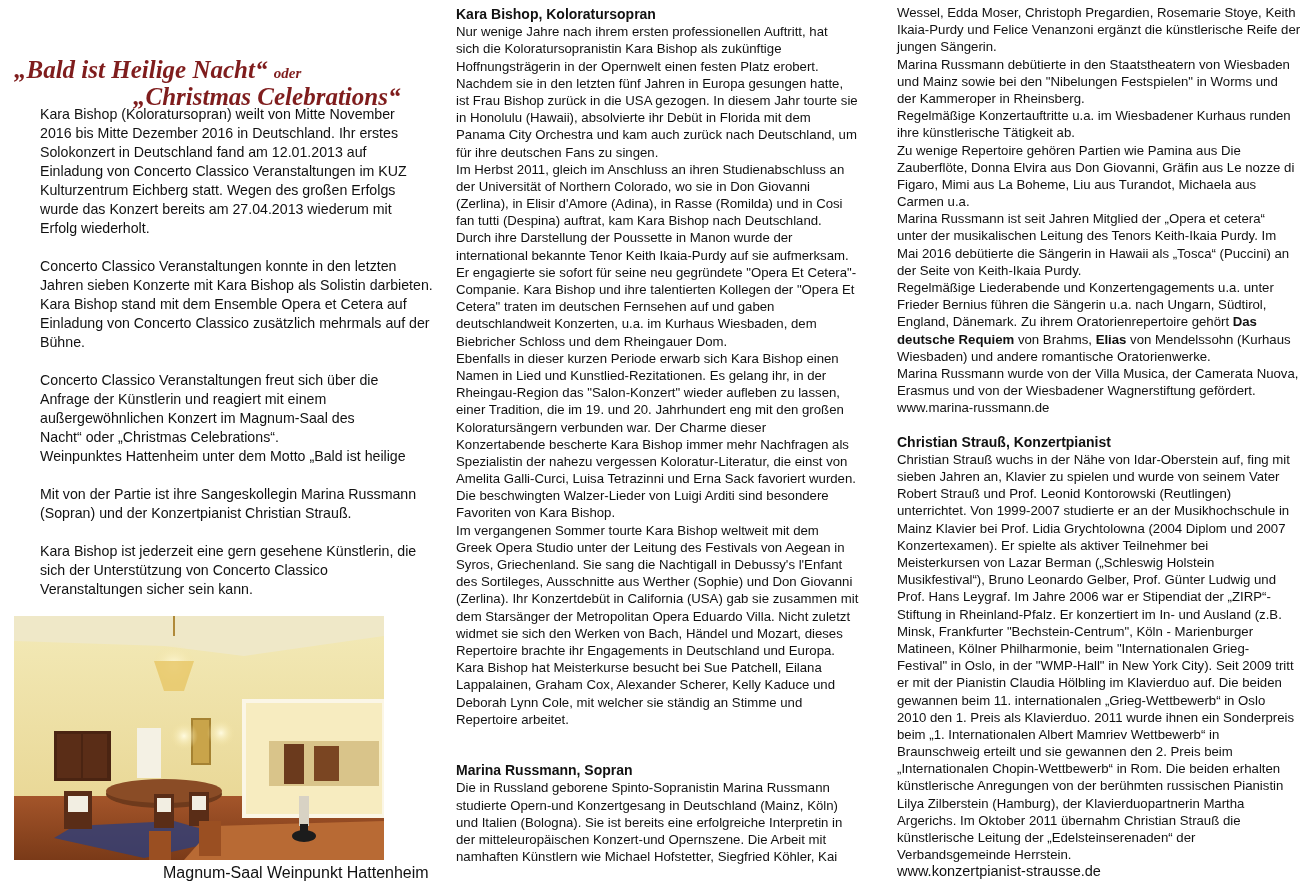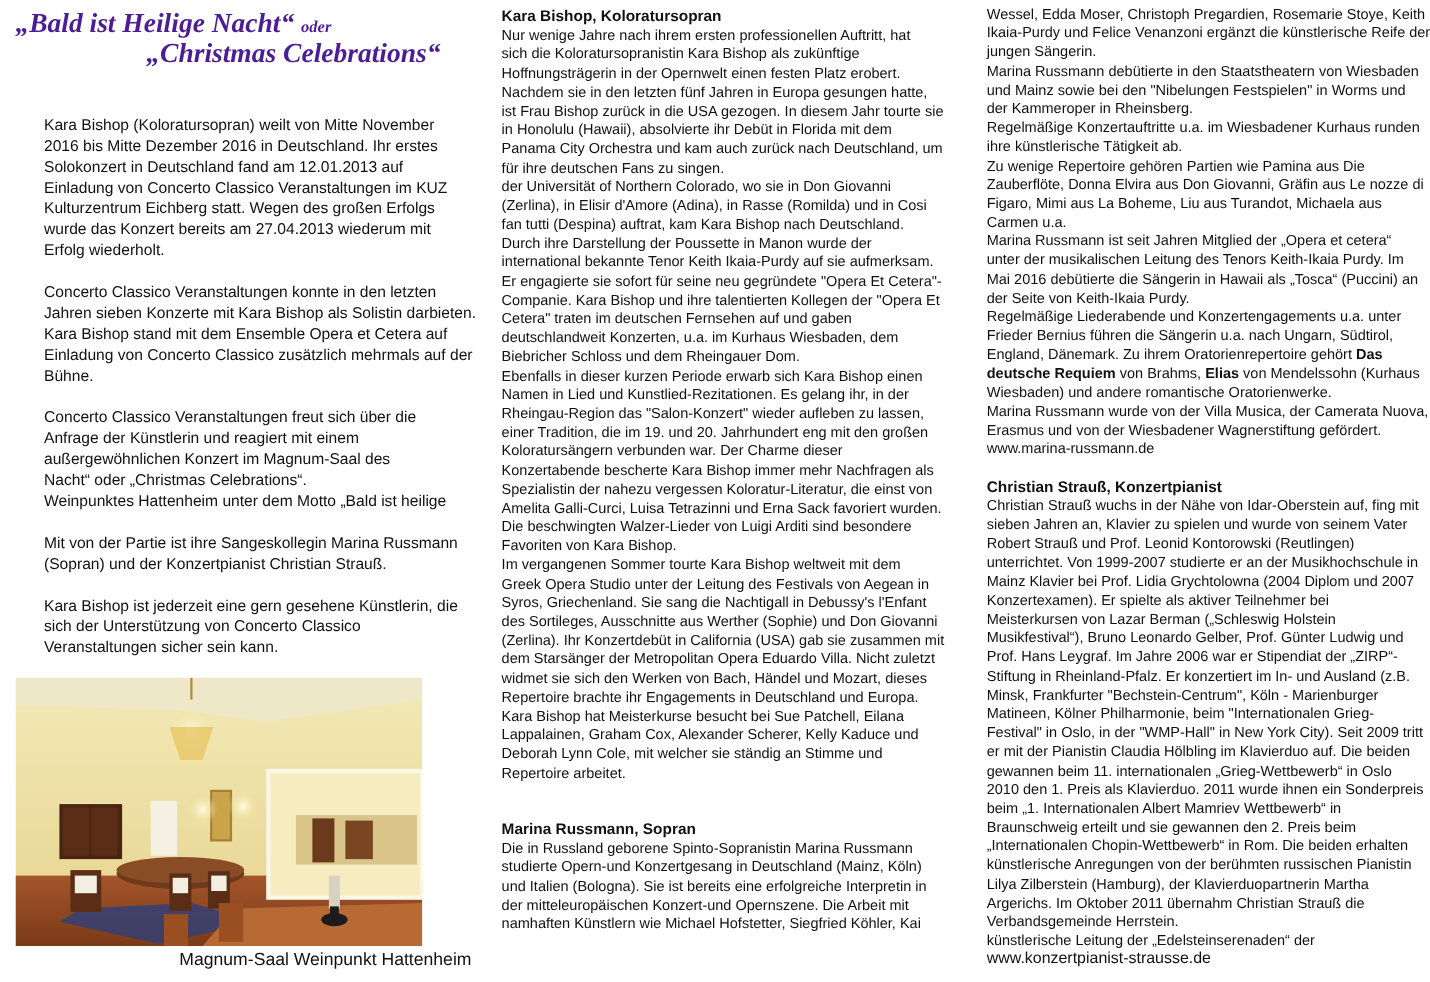--- a/index.html
+++ b/index.html
@@ -1,19 +1,19 @@
 <!DOCTYPE html>
 <html><head>
 <meta charset="utf-8">
 <style>
   html, body { margin:0; padding:0; background:#ffffff; }
   body { width:1300px; height:893px; position:relative; overflow:hidden;
          font-family:"Liberation Sans", sans-serif; color:#111; }
   .title { position:absolute; font-family:"Liberation Serif", serif; font-style:italic; font-weight:bold;
-           color:#4c1d95; font-size:25px; line-height:28px; white-space:nowrap; }
+           color:#7f1d1d; font-size:25px; line-height:28px; white-space:nowrap;margin-top:48px; }
   .title .oder { font-size:15px; }
   #title-line-1 { left:14px; top:8px; }
   #title-line-2 { left:133px; top:35px; }
   .col { position:absolute; font-size:13.2px; line-height:17.2px; white-space:nowrap; }
   .col .line { display:block; height:17.2px; }
   .col .gap { display:block; height:17.2px; }
   #col1 { left:15px; top:105px; font-size:14.2px; line-height:19px;margin-left:25px; }
   #col1 .line, #col1 .gap { height:19px; }
   #col2 { left:456px; top:6px; }
   #col3 { left:897px; top:4px; }
@@ -134,20 +134,21 @@
   <span class="line heading">Kara Bishop, Koloratursopran</span>
   <div id="kara-body">
       <span class="line">Nur wenige Jahre nach ihrem ersten professionellen Auftritt, hat</span>
       <span class="line">sich die Koloratursopranistin Kara Bishop als zukünftige</span>
       <span class="line">Hoffnungsträgerin in der Opernwelt einen festen Platz erobert.</span>
       <span class="line">Nachdem sie in den letzten fünf Jahren in Europa gesungen hatte,</span>
       <span class="line">ist Frau Bishop zurück in die USA gezogen. In diesem Jahr tourte sie</span>
       <span class="line">in Honolulu (Hawaii), absolvierte ihr Debüt in Florida mit dem</span>
       <span class="line">Panama City Orchestra und kam auch zurück nach Deutschland, um</span>
       <span class="line">für ihre deutschen Fans zu singen.</span>
+      <span class="line">Im Herbst 2011, gleich im Anschluss an ihren Studienabschluss an</span>
       <span class="line">der Universität of Northern Colorado, wo sie in Don Giovanni</span>
       <span class="line">(Zerlina), in Elisir d'Amore (Adina), in Rasse (Romilda) und in Cosi</span>
       <span class="line">fan tutti (Despina) auftrat, kam Kara Bishop nach Deutschland.</span>
       <span class="line">Durch ihre Darstellung der Poussette in Manon wurde der</span>
       <span class="line">international bekannte Tenor Keith Ikaia-Purdy auf sie aufmerksam.</span>
       <span class="line">Er engagierte sie sofort für seine neu gegründete "Opera Et Cetera"-</span>
       <span class="line">Companie. Kara Bishop und ihre talentierten Kollegen der "Opera Et</span>
       <span class="line">Cetera" traten im deutschen Fernsehen auf und gaben</span>
       <span class="line">deutschlandweit Konzerten, u.a. im Kurhaus Wiesbaden, dem</span>
       <span class="line">Biebricher Schloss und dem Rheingauer Dom.</span>
@@ -233,17 +234,17 @@
       <span class="line">Festival" in Oslo, in der "WMP-Hall" in New York City). Seit 2009 tritt</span>
       <span class="line">er mit der Pianistin Claudia Hölbling im Klavierduo auf. Die beiden</span>
       <span class="line">gewannen beim 11. internationalen „Grieg-Wettbewerb“ in Oslo</span>
       <span class="line">2010 den 1. Preis als Klavierduo. 2011 wurde ihnen ein Sonderpreis</span>
       <span class="line">beim „1. Internationalen Albert Mamriev Wettbewerb“ in</span>
       <span class="line">Braunschweig erteilt und sie gewannen den 2. Preis beim</span>
       <span class="line">„Internationalen Chopin-Wettbewerb“ in Rom. Die beiden erhalten</span>
       <span class="line">künstlerische Anregungen von der berühmten russischen Pianistin</span>
       <span class="line">Lilya Zilberstein (Hamburg), der Klavierduopartnerin Martha</span>
       <span class="line">Argerichs. Im Oktober 2011 übernahm Christian Strauß die</span>
+      <span class="line">künstlerische Leitung der „Edelsteinserenaden“ der</span>
       <span class="line">Verbandsgemeinde Herrstein.</span>
-      <span class="line">künstlerische Leitung der „Edelsteinserenaden“ der</span>
     </div>
   <span class="line url-big">www.konzertpianist-strausse.de</span>
 </div>
 
 </body></html>

